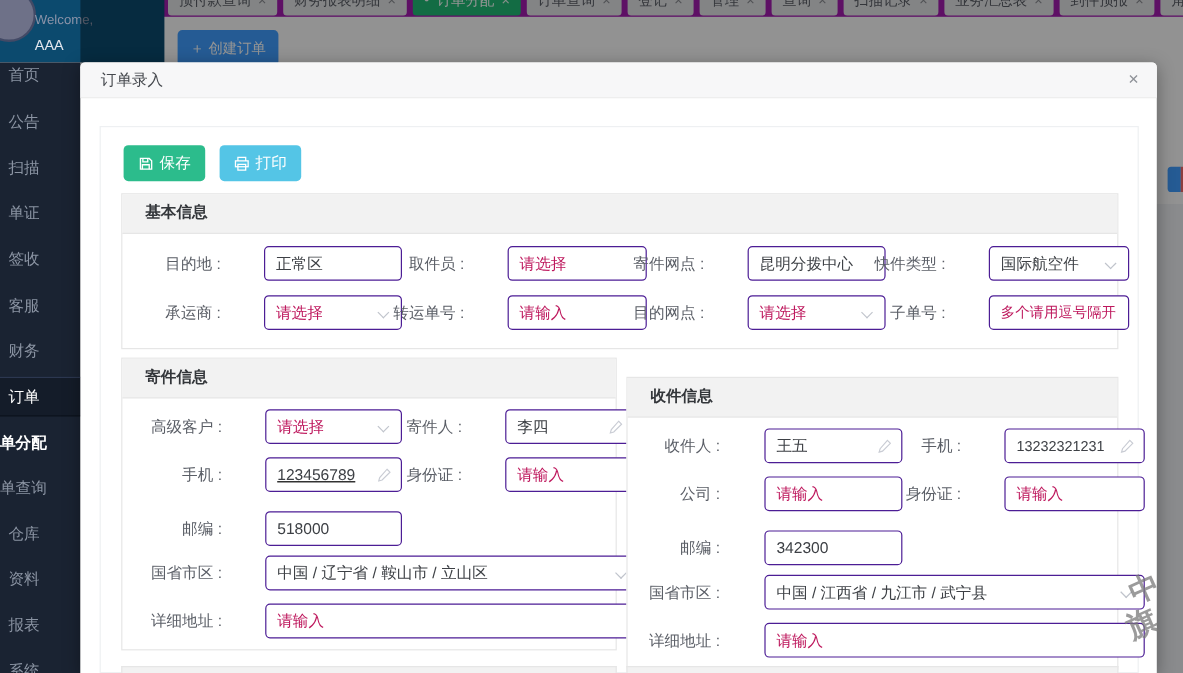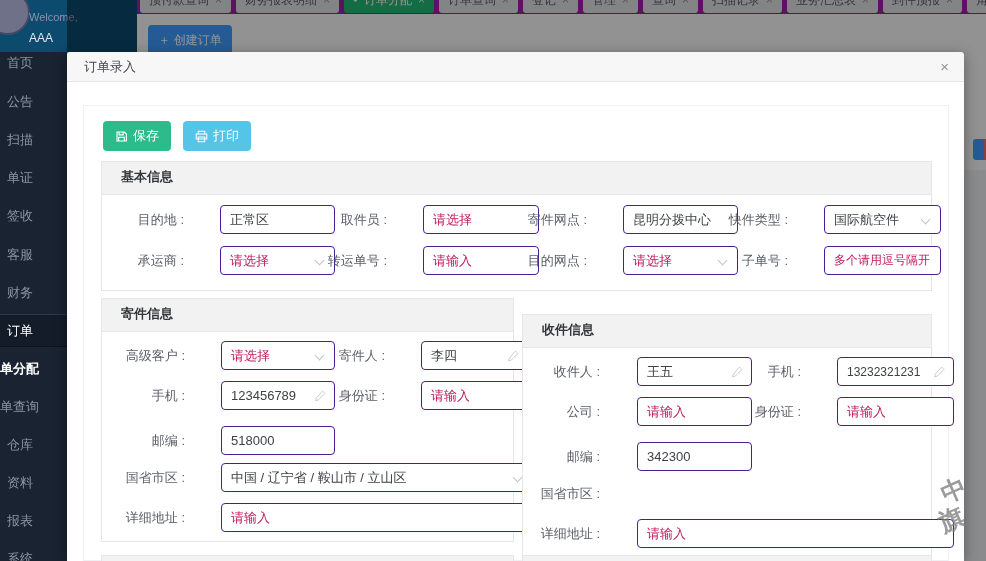--- a/index.html
+++ b/index.html
@@ -227,21 +227,21 @@
         <span class="chev"></span>
       </div>
     <div class="lab" style="left:184px; top:42px; width:99px;">寄件人 :</div>
     <div class="ibox" style="left:289px; top:42px; width:107px;">
         <span class="val">李四</span>
         <svg class="pen" width="13" height="13" viewBox="0 0 16 16">
           <path d="M10.5 2.5l3 3L5.5 13.5l-3.5 1 1-3.5z" fill="none" stroke="#c9ccd4" stroke-width="1.2"></path>
         </svg>
       </div>
     <div class="lab" style="left:2px; top:82px; width:81px;">手机 :</div>
-    <div class="ibox" style="left:89px; top:82px; width:114px;">
+    <div class="ibox" style="left:89px; top:82px; width:114px;text-decoration:underline;">
         <span class="val">123456789</span>
         <svg class="pen" width="13" height="13" viewBox="0 0 16 16">
           <path d="M10.5 2.5l3 3L5.5 13.5l-3.5 1 1-3.5z" fill="none" stroke="#c9ccd4" stroke-width="1.2"></path>
         </svg>
       </div>
     <div class="lab" style="left:184px; top:82px; width:99px;">身份证 :</div>
     <div class="ibox" style="left:289px; top:82px; width:107px;">
         <span class="ph">请输入</span>
       </div>
     <div class="lab" style="left:2px; top:127px; width:81px;">邮编 :</div>
@@ -283,20 +283,24 @@
       </div>
     <div class="lab" style="left:205px; top:82px; width:73px;">身份证 :</div>
     <div class="ibox" style="left:284px; top:82px; width:117px;">
         <span class="ph">请输入</span>
       </div>
     <div class="lab" style="left:0px; top:127px; width:77px;">邮编 :</div>
     <div class="ibox" style="left:84px; top:127px; width:115px;">
         <span class="val">342300</span>
       </div>
     <div class="lab" style="left:0px; top:164px; width:77px;">国省市区 :</div>
+    <div class="ibox" style="left:84px; top:164px; width:317px;">
+        <span class="val">中国 / 江西省 / 九江市 / 武宁县</span>
+        <span class="chev"></span>
+      </div>
     <div class="lab" style="left:0px; top:204px; width:77px;">详细地址 :</div>
     <div class="ibox" style="left:84px; top:204px; width:317px;">
         <span class="ph">请输入</span>
       </div>
   </div>
 
   <div class="stub" style="left:34px; top:503px; width:413px;"></div>
   <div class="stub" style="left:455px; top:503px; width:410px;"></div>
 
   <div class="watermark">

